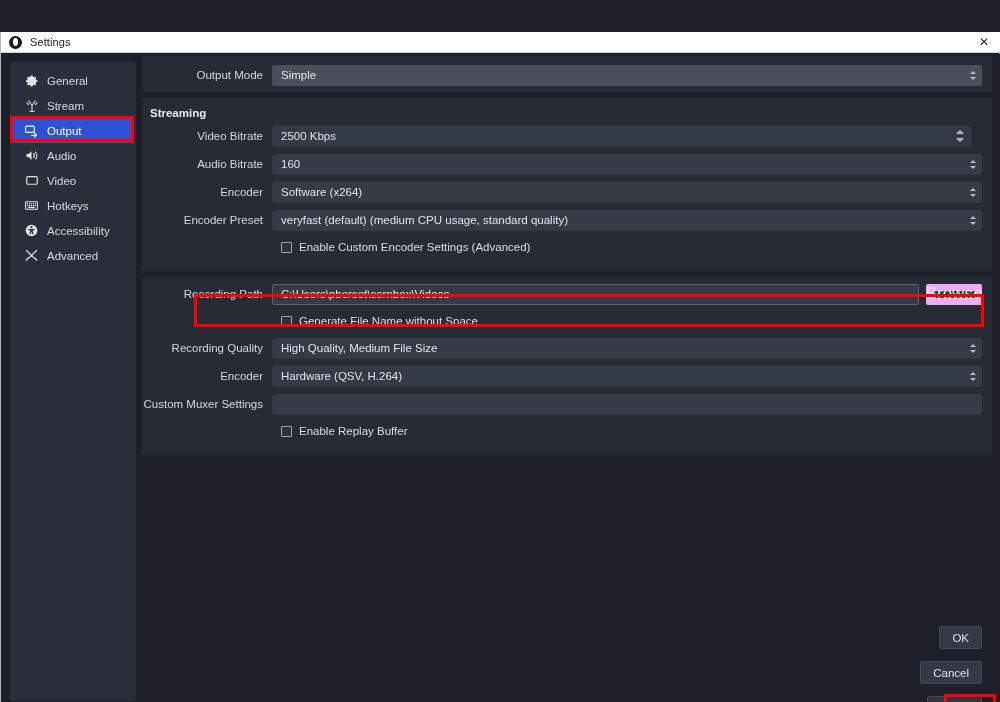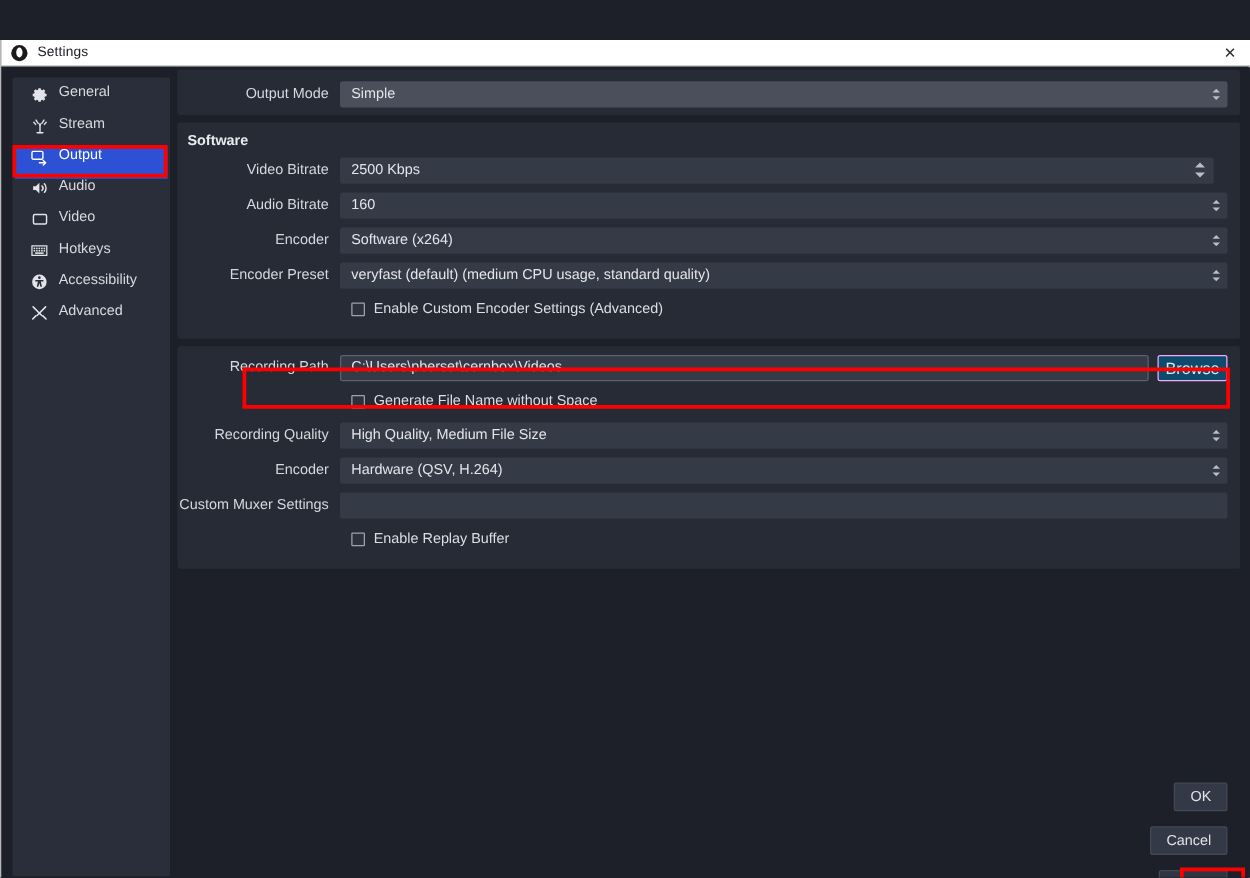--- a/index.html
+++ b/index.html
@@ -80,20 +80,21 @@
     left: 8px; top: 8px;
     width: 126px; height: 639px;
     background: #2a2e3a;
     border-radius: 2px;
     padding-top: 6px;
   }
   .side-item {
     position: relative;
     height: 25px;
     display: flex;
+    align-items: center;
     padding-left: 12px;
     color: #d8dade;
     font-size: 11.5px;
     margin: 0 2px;
   }
   .side-item.selected {
     background: #2d51d4;
     color: #ffffff;
   }
   .side-icon {
@@ -214,25 +215,25 @@
     border: 1px solid #5b606d;
     border-radius: 2px;
     display: flex; align-items: center;
     padding-left: 8px;
     font-size: 11.5px;
     color: #e3e5ea;
   }
   .browse-btn {
     width: 56px; height: 21px;
     margin-left: 7px;
-    background: #0c4a6e;
-    border: 1px solid #f0abfc;
+    background: #14532d;
+    border: 7px solid #f0abfc;
     border-radius: 2px;
     color: #e3e5ea;
-    font-size: 13px;
+    font-size: 17px;
     display: flex; align-items: center; justify-content: center;
     flex: 0 0 auto;
   }
 
   
   .footer {
     position: absolute;
     right: 18px; bottom: 14px;
     display: flex;
     align-items: flex-end;
@@ -400,21 +401,21 @@
             <span>Simple</span>
             <span class="spin">
               <span class="up"></span>
                 <span class="dn"></span>
             </span>
           </div>
         </div>
       </div>
 
       <div class="group">
-        <div class="group-title">Software</div>
+        <div class="group-title">Streaming</div>
 
         <div class="row">
           <div class="row-label">Video Bitrate</div>
           <div class="field narrow">
             <span>2500 Kbps</span>
             <span class="spin big">
               <span class="up"></span>
                 <span class="dn"></span>
             </span>
           </div>

